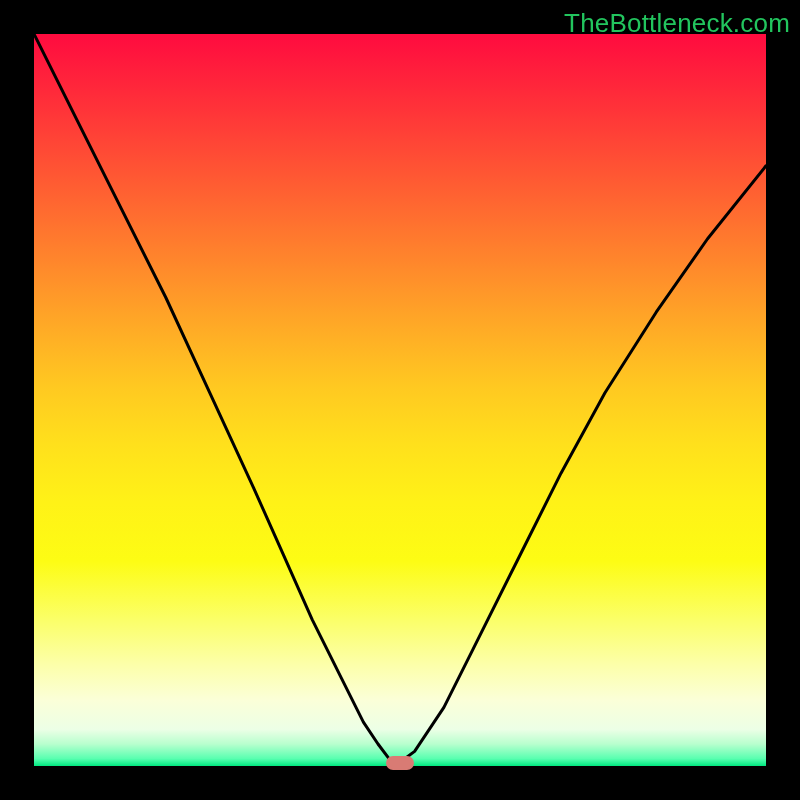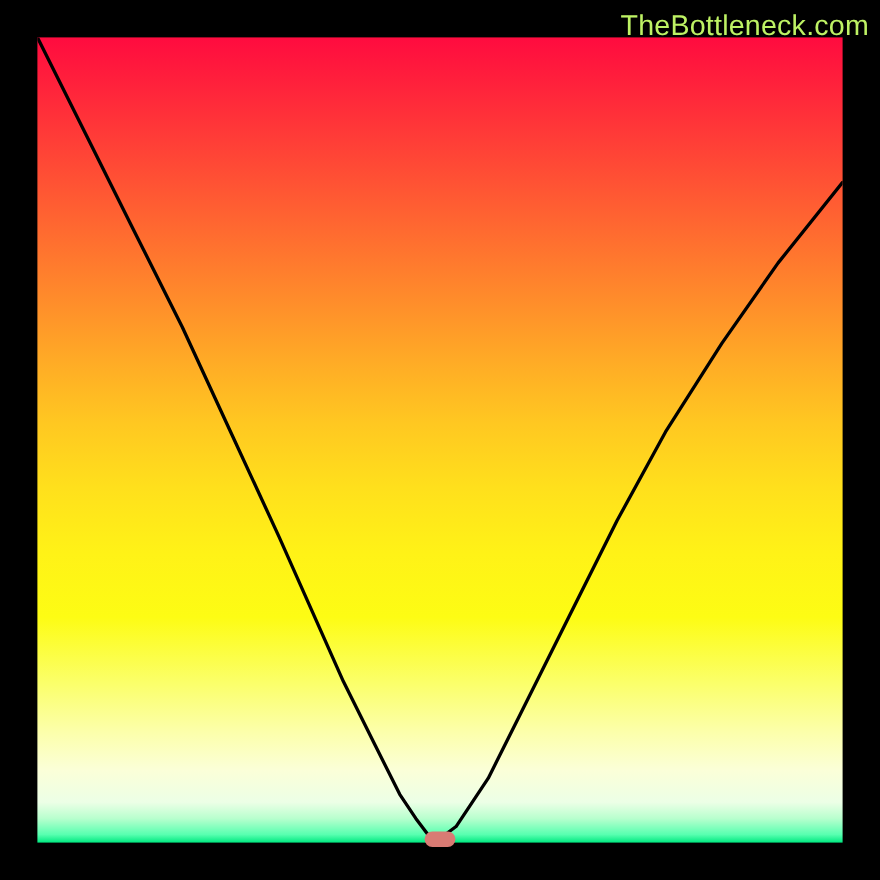--- a/index.html
+++ b/index.html
@@ -34,21 +34,21 @@
       #ecffe6 95%,
       #b8ffce 97%,
       #58ffb0 99%,
       #00e880 100%
     );
   }
   .watermark {
     position: absolute;
     top: 8px;
     right: 10px;
-    color: #bef264;
+    color: #22c55e;
     font-size: 26px;
     font-weight: 500;
     letter-spacing: 0.2px;
     margin-left: 28px;
   }
   svg.curve {
     position: absolute;
     left: 34px;
     top: 34px;
     width: 732px;

